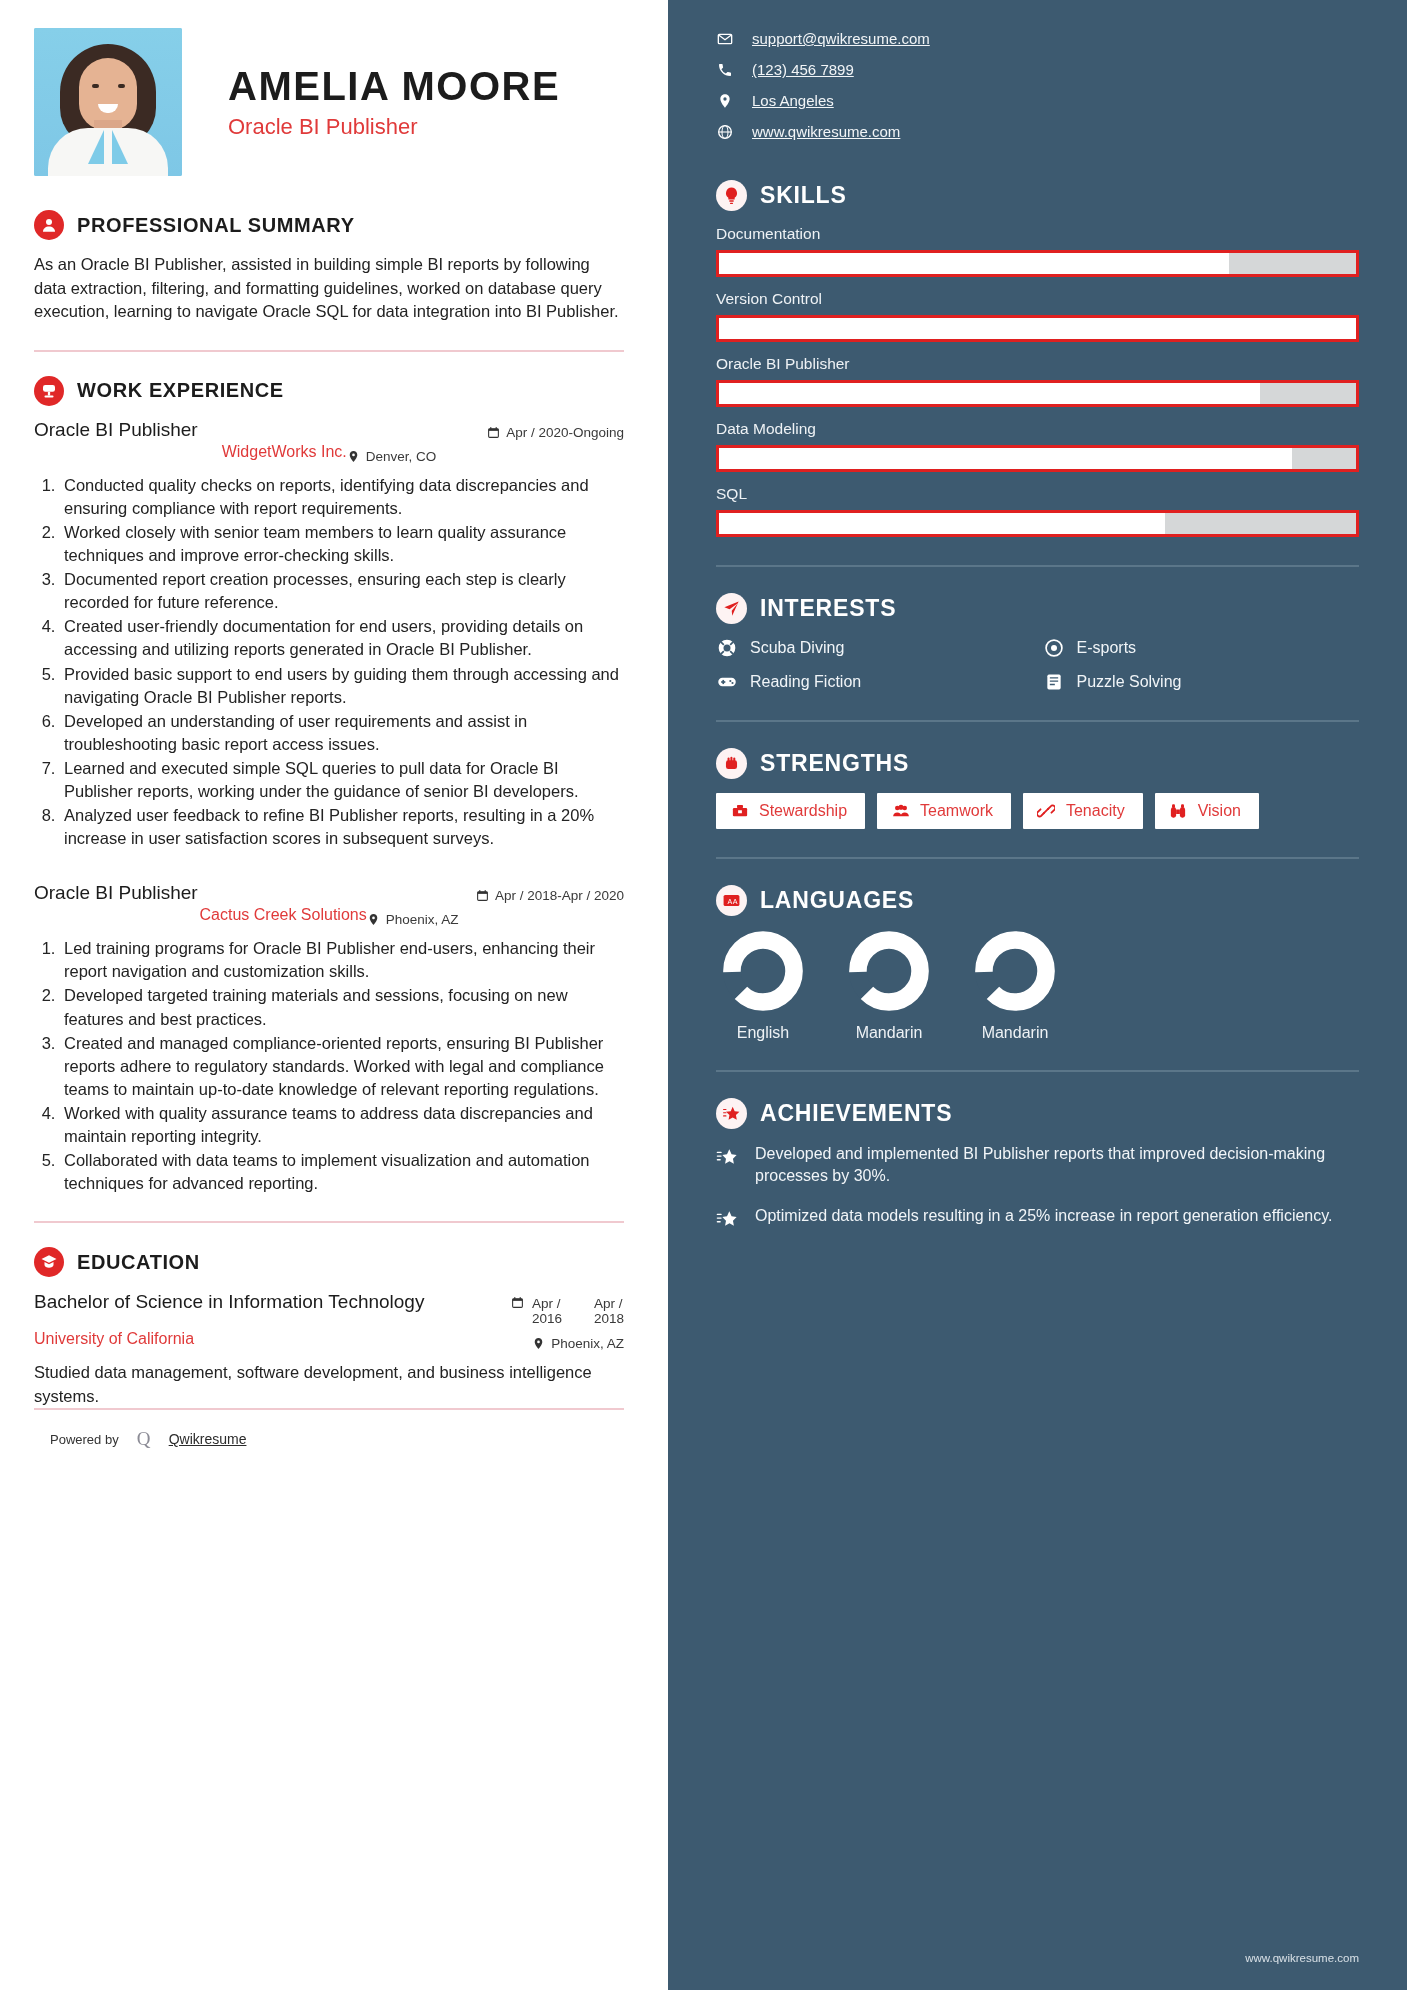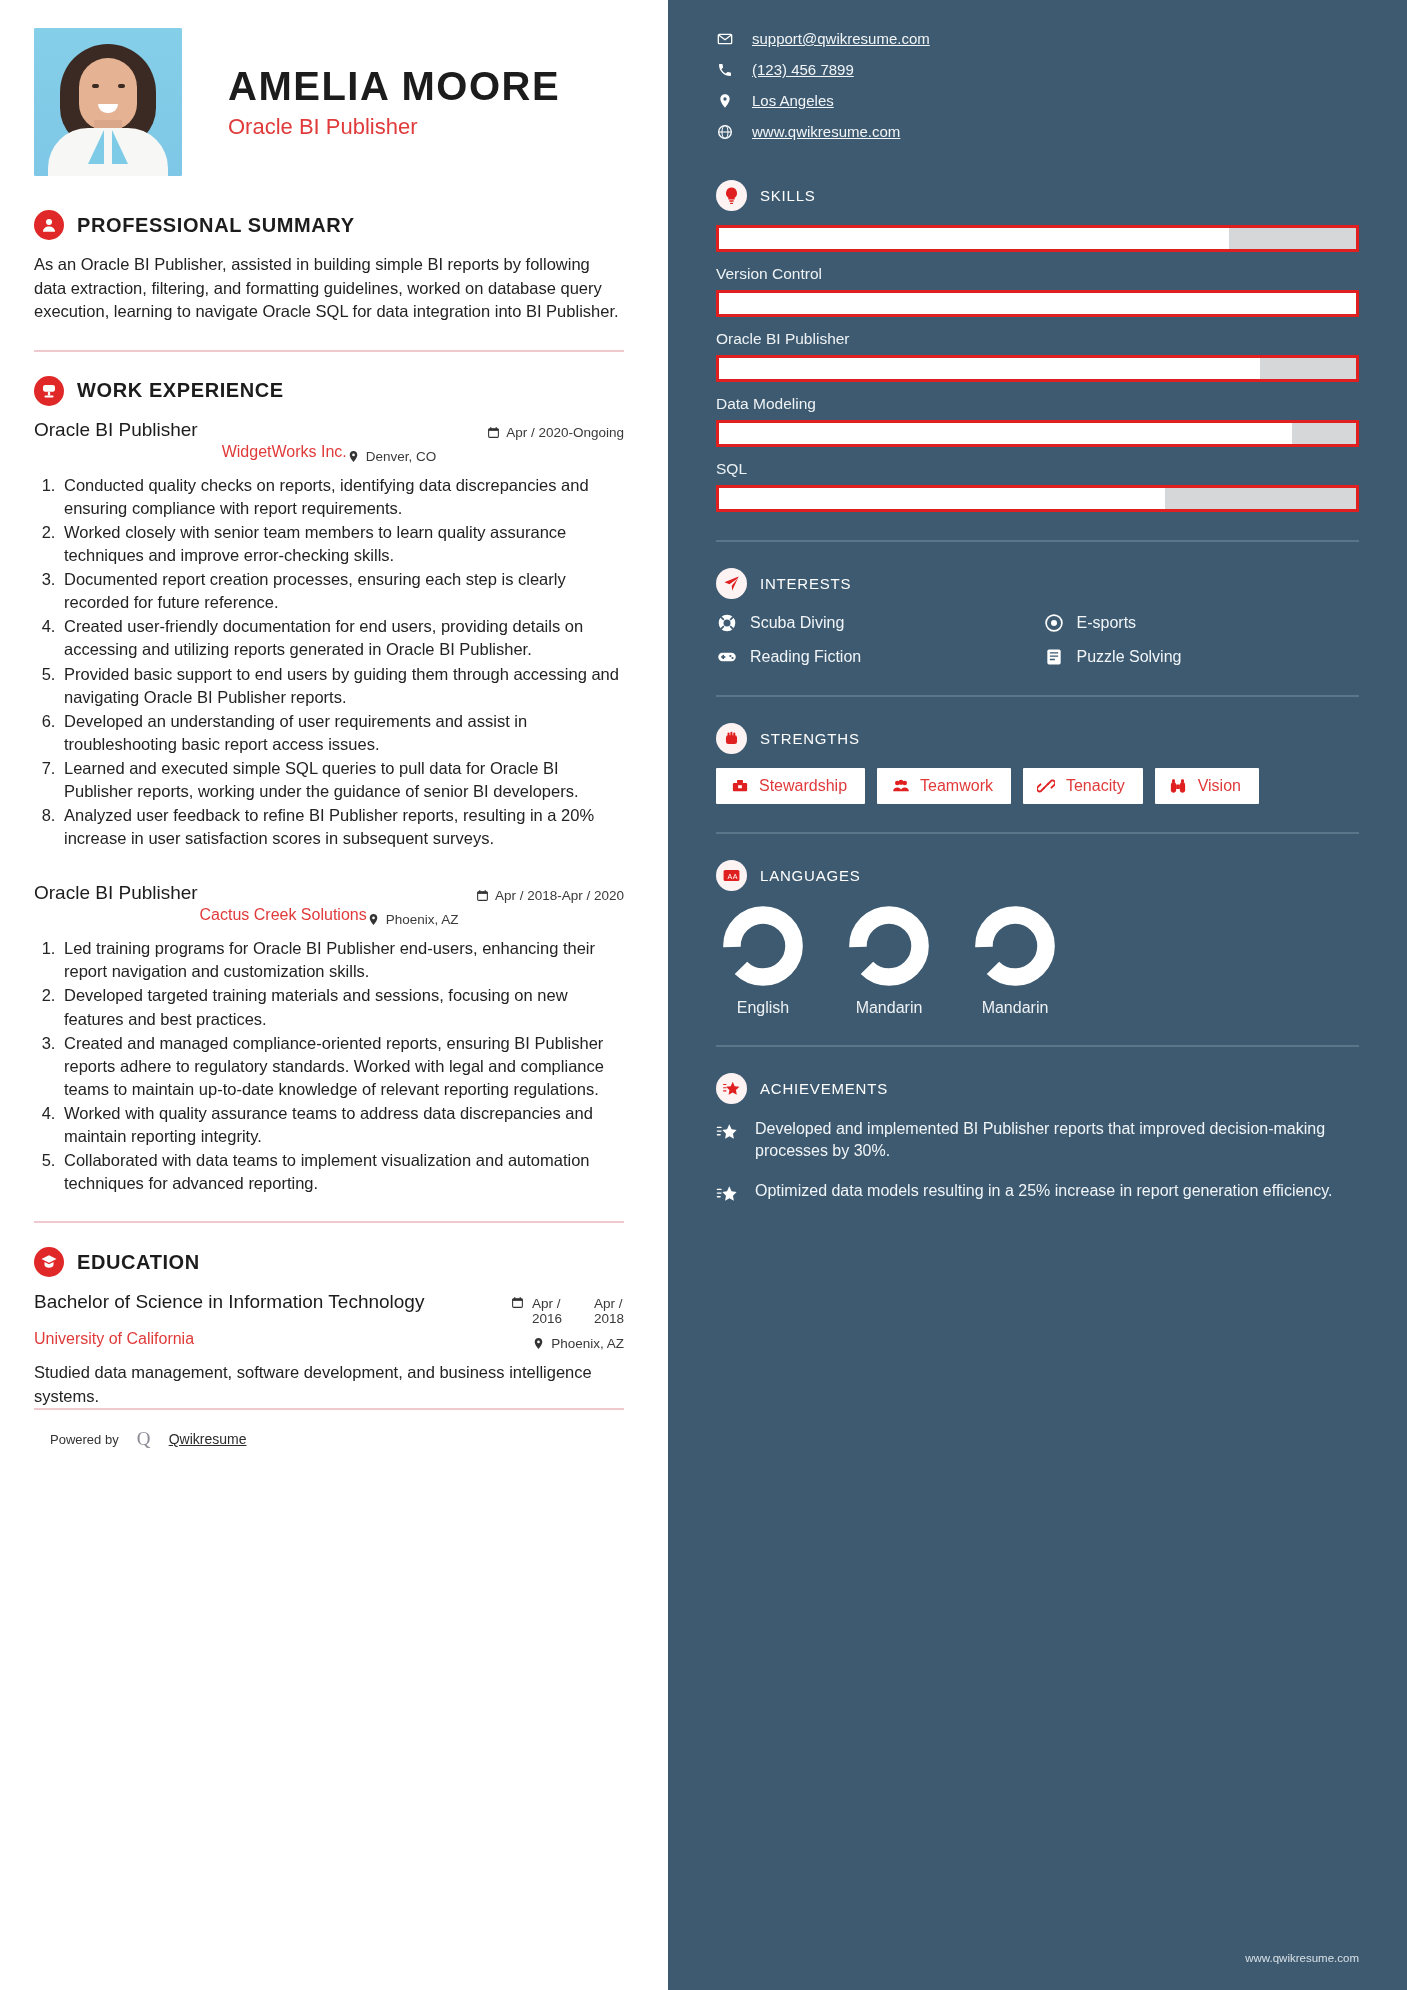--- a/index.html
+++ b/index.html
@@ -197,21 +197,21 @@
   }
   .contact-row .ci { width: 18px; flex: 0 0 18px; display: flex; justify-content: center; }
   .contact-row .ci svg { width: 16px; height: 16px; fill: #ffffff; display: block; }
 
   .rsec-head { display: flex; align-items: center; gap: 13px; margin-bottom: 14px; }
   .rsec-icon {
     width: 31px; height: 31px; flex: 0 0 31px; border-radius: 50%;
     background: #fdf3f3; display: flex; align-items: center; justify-content: center;
   }
   .rsec-icon svg { width: 19px; height: 19px; display: block; }
-  .rsec-title { font-size: 15px; font-weight: 400; letter-spacing: 0.8px; color: #fff; }
+  .rsec-title { font-size: 23px; font-weight: 700; letter-spacing: 0.8px; color: #fff; }
 
   .skill { margin-bottom: 13px; }
   .skill-name { font-size: 15.5px; color: #eef2f5; margin-bottom: 7px; }
   .skill-bar {
     height: 27px;
     border: 3px solid #e02020;
     background: #d5d7d8;
     position: relative;
     overflow: hidden;
   }
@@ -493,20 +493,21 @@
             <path d="M12 2a7 7 0 0 0-4 12.7V17h8v-2.3A7 7 0 0 0 12 2z" fill="#e02020"></path>
             <rect x="9" y="18" width="6" height="2" rx="1" fill="#e02020"></rect>
             <rect x="10" y="21" width="4" height="1.6" rx="0.8" fill="#e02020"></rect>
           </svg>
       </span>
       <span class="rsec-title">SKILLS</span>
     </div>
 
     <div>
       <div class="skill">
+        <div class="skill-name">Documentation</div>
         <div class="skill-bar">
           <div class="skill-fill" style="width: 80%;"></div>
         </div>
       </div>
       <div class="skill">
         <div class="skill-name">Version Control</div>
         <div class="skill-bar">
           <div class="skill-fill" style="width: 100%;"></div>
         </div>
       </div>

